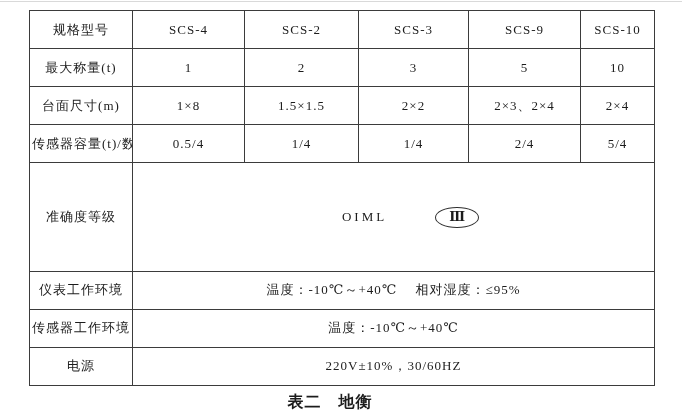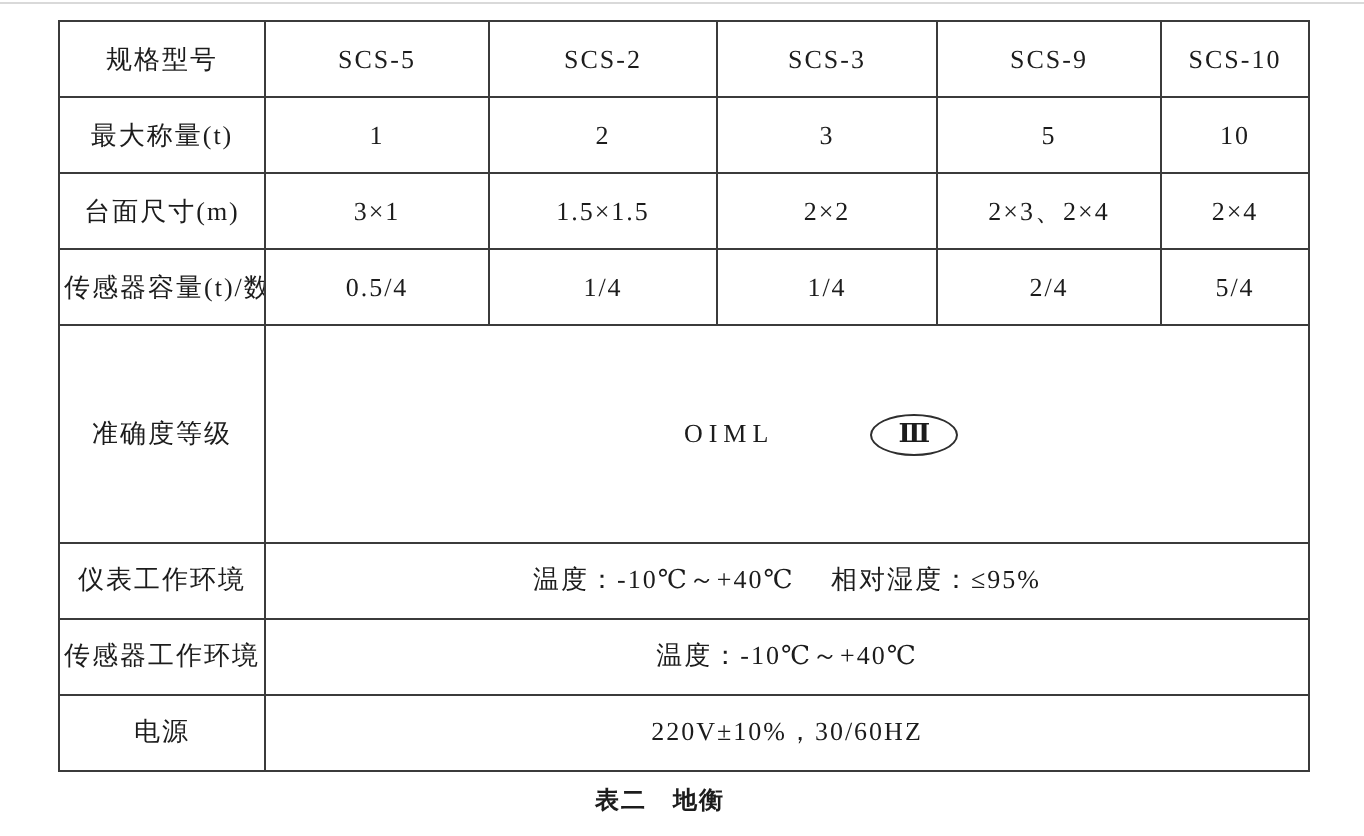--- a/index.html
+++ b/index.html
@@ -61,21 +61,21 @@
     font-weight: bold;
     letter-spacing: 0;
     line-height: 17px;
   }
   .caption {
     position: absolute;
     top: 392px;
     left: 0;
     width: 660px;
     text-align: center;
-    font-size: 12px;
+    font-size: 16px;
     font-weight: bold;
     letter-spacing: 1px;
     white-space: pre;
   }
 </style>
 </head>
 <body>
 
 <div class="top-hairline"></div>
 
@@ -84,39 +84,39 @@
     <col style="width:103px">
     <col style="width:112px">
     <col style="width:114px">
     <col style="width:110px">
     <col style="width:112px">
     <col style="width:74px">
   </colgroup>
   <tbody>
     <tr>
       <td class="rowlabel">规格型号</td>
-      <td>SCS-5</td>
+      <td>SCS-4</td>
       <td>SCS-2</td>
       <td>SCS-3</td>
       <td>SCS-9</td>
       <td>SCS-10</td>
     </tr>
 
     <tr>
       <td class="rowlabel">最大称量(t)</td>
       <td>1</td>
       <td>2</td>
       <td>3</td>
       <td>5</td>
       <td>10</td>
     </tr>
 
     <tr>
       <td class="rowlabel">台面尺寸(m)</td>
-      <td>3×1</td>
+      <td>1×8</td>
       <td>1.5×1.5</td>
       <td>2×2</td>
       <td>2×3、2×4</td>
       <td>2×4</td>
     </tr>
 
 
 
     <tr>
       <td class="rowlabel">传感器容量(t)/数量</td>

